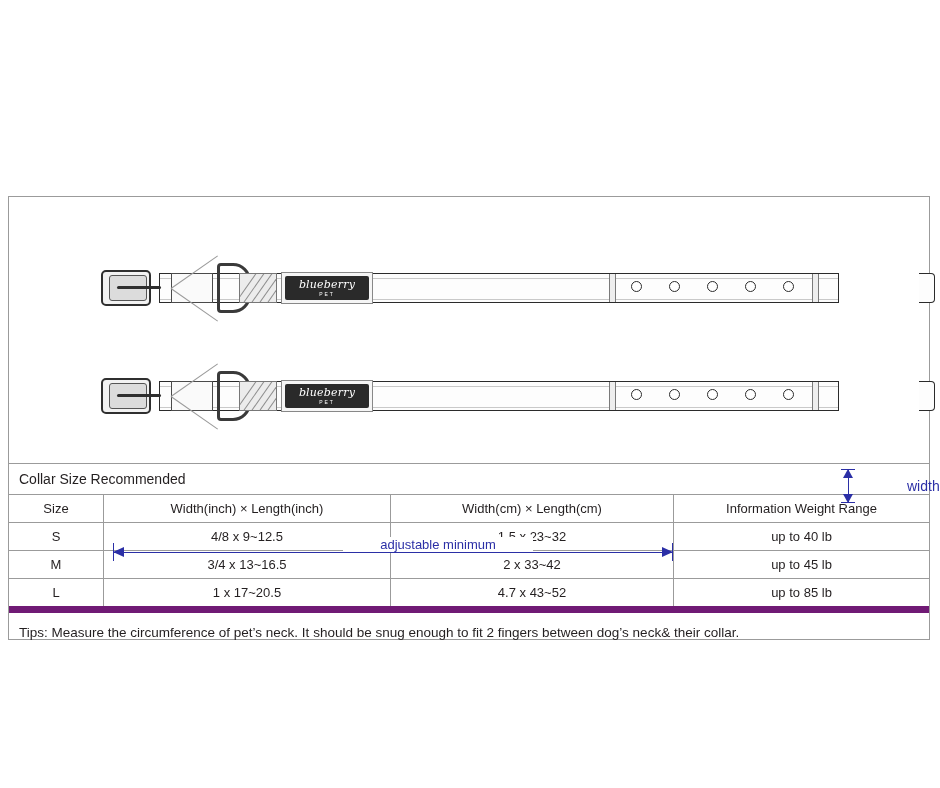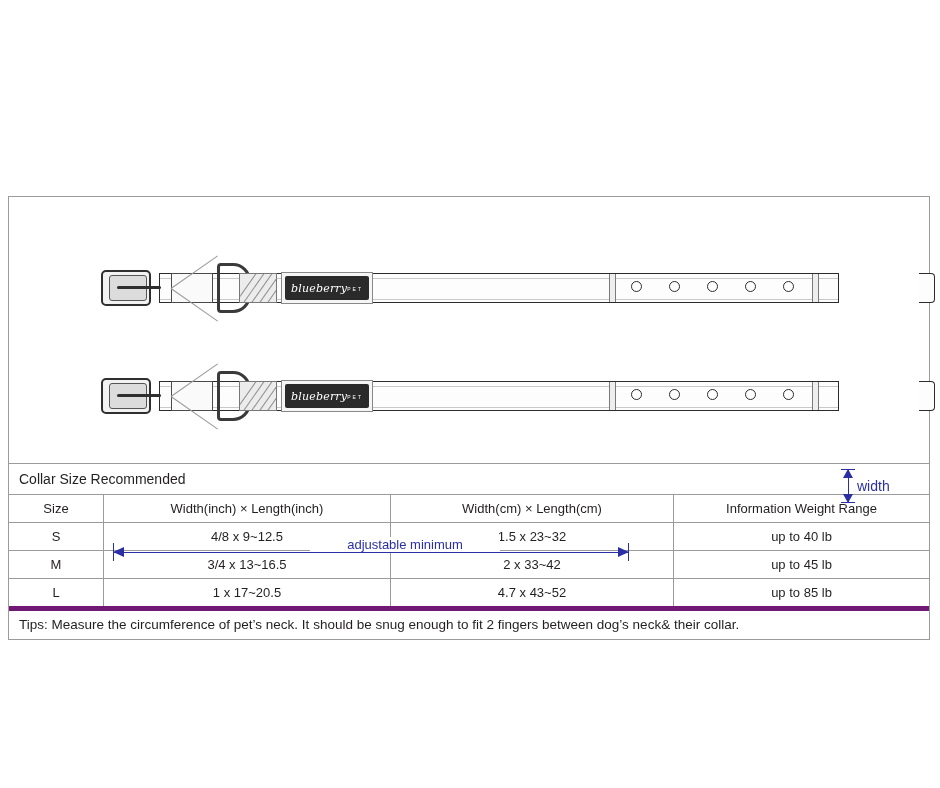--- a/index.html
+++ b/index.html
@@ -174,20 +174,21 @@
     border: 1px solid #888;
     box-sizing: border-box;
     padding: 3px;
   }
   .tag-inner {
     width: 100%; height: 100%;
     background: #2a2a2a;
     border-radius: 2px;
     color: #ffffff;
     display: flex;
+    flex-direction: column;
     align-items: center;
     justify-content: center;
     line-height: 1;
   }
   .tag-brand {
     font-family: "DejaVu Serif", serif;
     font-style: italic;
     font-size: 11px;
     letter-spacing: .2px;
   }
@@ -257,21 +258,21 @@
     top: -6px;
     text-align: center;
     font-size: 13px;
     color: #2b2fa6;
     background: #fff;
     width: 190px;
     margin: 0 auto;
   }
 
   .dim-max { left: 104px; top: 238px; width: 658px; }
-  .dim-min { left: 104px; top: 346px; width: 516px; }
+  .dim-min { left: 104px; top: 346px; width: 516px; padding-left: 44px; }
 
   .vdim {
     position: absolute;
     left: 832px;
     top: 272px;
     width: 14px;
     height: 34px;
   }
   .vdim .vline {
     position: absolute;
@@ -290,21 +291,21 @@
   .vdim .varrow.dn { bottom: 0; border-top: 9px solid #2b2fa6; }
   .vdim .vcap {
     position: absolute;
     left: 0; width: 14px; height: 1px;
     background: #2b2fa6;
   }
   .vdim .vcap.t { top: 0; }
   .vdim .vcap.b { bottom: 0; }
   .width-label {
     position: absolute;
-    left: 848px;
+    left: 898px;
     top: 281px;
     font-size: 14px;
     color: #2b2fa6;
   }
 
   
   .tbl-title {
     border-top: 1px solid #9b9b9b;
     padding: 7px 10px;
     font-size: 14px;
@@ -319,22 +320,22 @@
     border-right: 1px solid #9b9b9b;
     padding: 6px 4px;
     text-align: center;
     font-weight: normal;
   }
   th:last-child, td:last-child { border-right: none; }
   .col-size { width: 86px; }
   .col-in { width: 278px; }
   .col-cm { width: 274px; }
   .tips {
-    border-top: 5px solid #701a75;
-    padding: 6px 10px;
+    border-top: 7px solid #701a75;
+    padding: 12px 10px;
     font-size: 13.5px;
   }
 </style>
 </head>
 <body>
 
 <div id="sheet">
 
   <div class="diagram">
 

